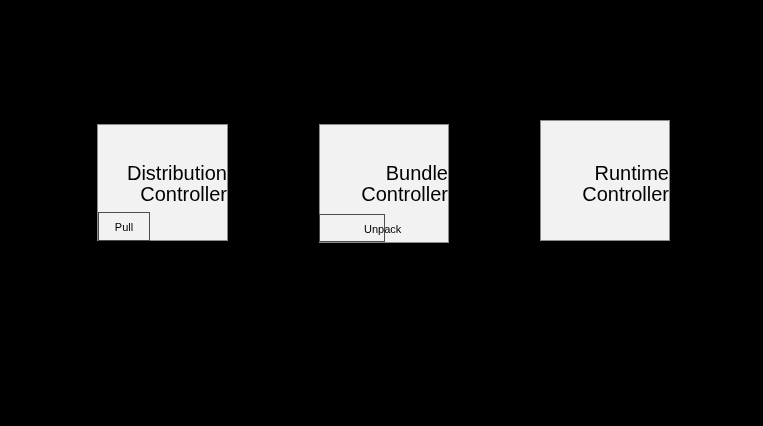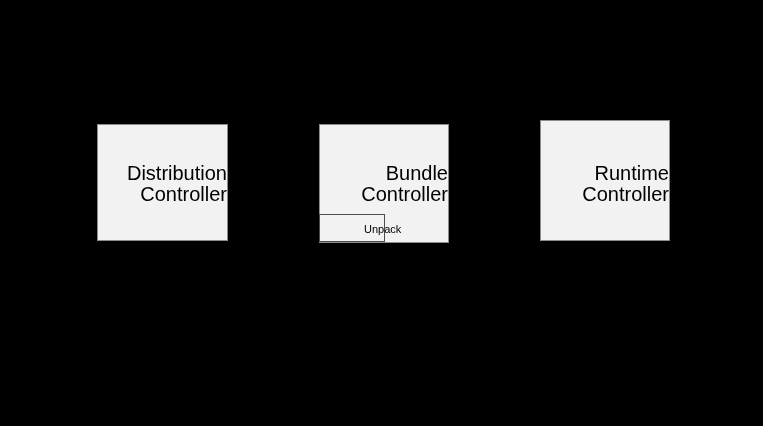--- a/index.html
+++ b/index.html
@@ -95,20 +95,21 @@
 </style>
 </head>
 <body>
 
 <div id="canvas">
 
   <div class="node" id="node-distribution">
     <div class="node-title">Distribution
 Controller</div>
   </div>
+  <div class="sub-node" id="sub-pull">Pull</div>
 
   <div class="node" id="node-bundle">
     <div class="node-title">Bundle
 Controller</div>
   </div>
   <div class="sub-node" id="sub-unpack">Unpack</div>
 
   <div class="node" id="node-runtime">
     <div class="node-title">Runtime
 Controller</div>

